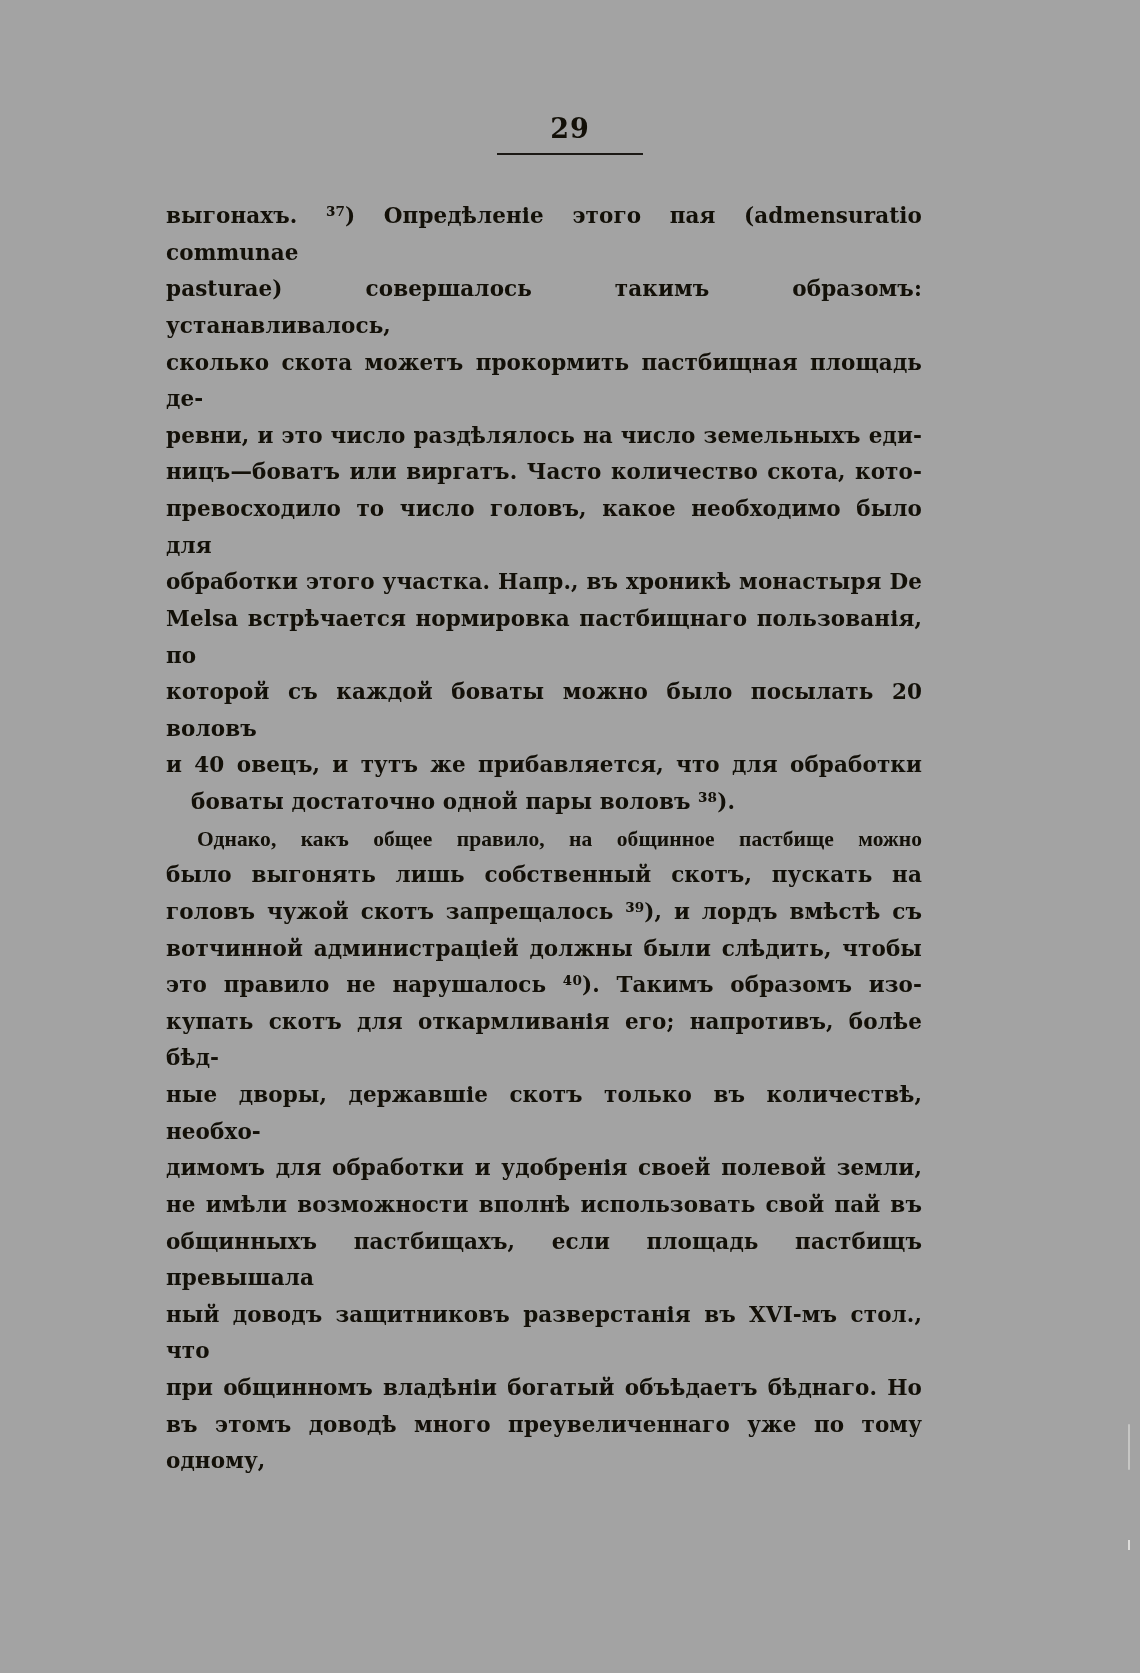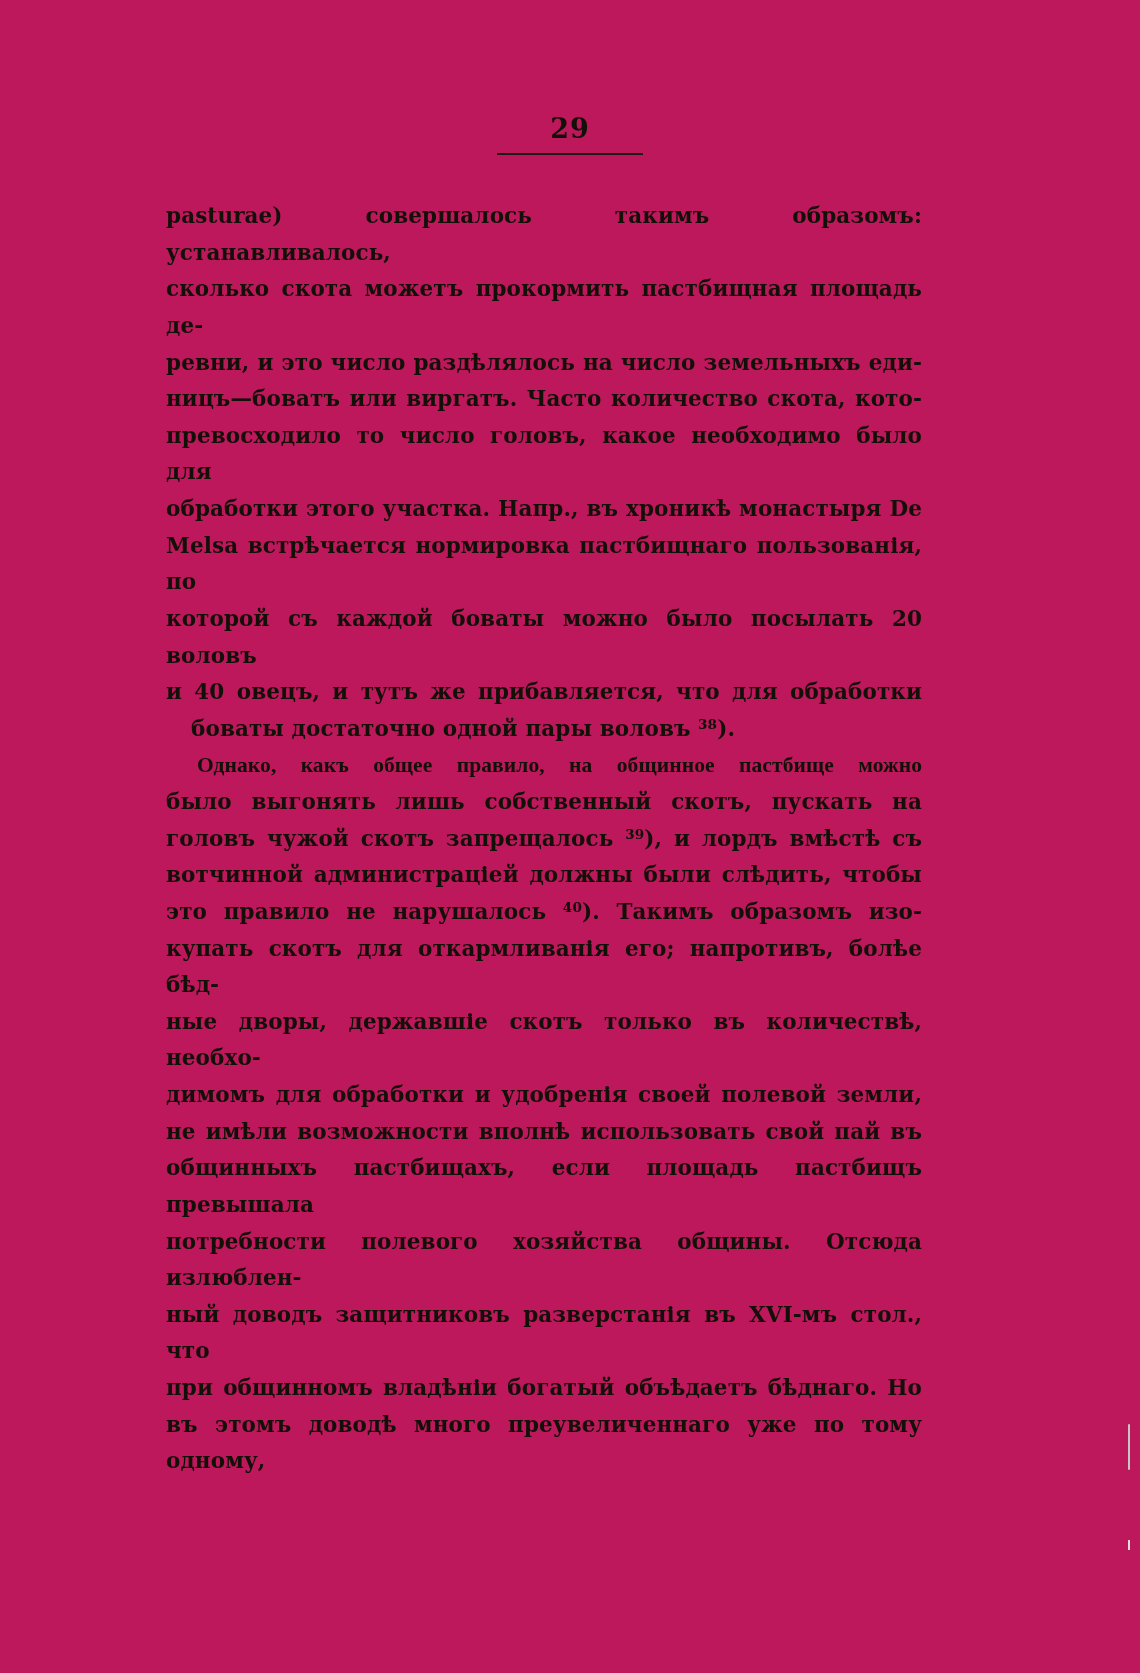--- a/index.html
+++ b/index.html
@@ -1,21 +1,21 @@
 <!DOCTYPE html>
 <html lang="ru"><head>
 <meta charset="utf-8">
 <style>
   html, body { margin: 0; padding: 0; }
   body { background: #fcfcfa; }
   .page {
     position: relative;
     width: 1140px;
     height: 1673px;
-    background: #be185d;
+    background: #a3a3a3;
     font-family: "DejaVu Serif", "Liberation Serif", serif;
     color: #131008;
     overflow: hidden;
   }
   .page-header {
     position: absolute;
     top: 114px;
     left: 0;
     width: 1140px;
     text-align: center;
@@ -77,20 +77,21 @@
 <body>
 
 <div class="page">
   <header class="page-header">
     <div class="page-number">29</div>
     <div class="header-rule"></div>
   </header>
 
   <main class="text-block" id="text-block">
       <div class="paragraph">
+        <div class="line">выгонахъ. ³⁷) Опредѣленіе этого пая (admensuratio communae</div>
         <div class="line">pasturae) совершалось такимъ образомъ: устанавливалось,</div>
         <div class="line">сколько скота можетъ прокормить пастбищная площадь де-</div>
         <div class="line">ревни, и это число раздѣлялось на число земельныхъ еди-</div>
         <div class="line">ницъ—боватъ или виргатъ. Часто количество скота, кото-</div>
         <div class="line">превосходило то число головъ, какое необходимо было для</div>
         <div class="line">обработки этого участка. Напр., въ хроникѣ монастыря De</div>
         <div class="line">Melsa встрѣчается нормировка пастбищнаго пользованія, по</div>
         <div class="line">которой съ каждой боваты можно было посылать 20 воловъ</div>
         <div class="line">и 40 овецъ, и тутъ же прибавляется, что для обработки</div>
         <div class="line flush">боваты достаточно одной пары воловъ ³⁸).</div>
@@ -99,21 +100,20 @@
         <div class="line indent">Однако, какъ общее правило, на общинное пастбище можно</div>
         <div class="line">было выгонять лишь собственный скотъ, пускать на</div>
         <div class="line">головъ чужой скотъ запрещалось ³⁹), и лордъ вмѣстѣ съ</div>
         <div class="line">вотчинной администраціей должны были слѣдить, чтобы</div>
         <div class="line">это правило не нарушалось ⁴⁰). Такимъ образомъ изо-</div>
         <div class="line">купать скотъ для откармливанія его; напротивъ, болѣе бѣд-</div>
         <div class="line">ные дворы, державшіе скотъ только въ количествѣ, необхо-</div>
         <div class="line">димомъ для обработки и удобренія своей полевой земли,</div>
         <div class="line">не имѣли возможности вполнѣ использовать свой пай въ</div>
         <div class="line">общинныхъ пастбищахъ, если площадь пастбищъ превышала</div>
-        <div class="line">потребности полевого хозяйства общины. Отсюда излюблен-</div>
         <div class="line">ный доводъ защитниковъ разверстанія въ XVI-мъ стол., что</div>
         <div class="line">при общинномъ владѣніи богатый объѣдаетъ бѣднаго. Но</div>
         <div class="line">въ этомъ доводѣ много преувеличеннаго уже по тому одному,</div>
       </div>
     </main>
 
   <div class="artifact-line"></div>
   <div class="artifact-mark"></div>
 </div>
 

